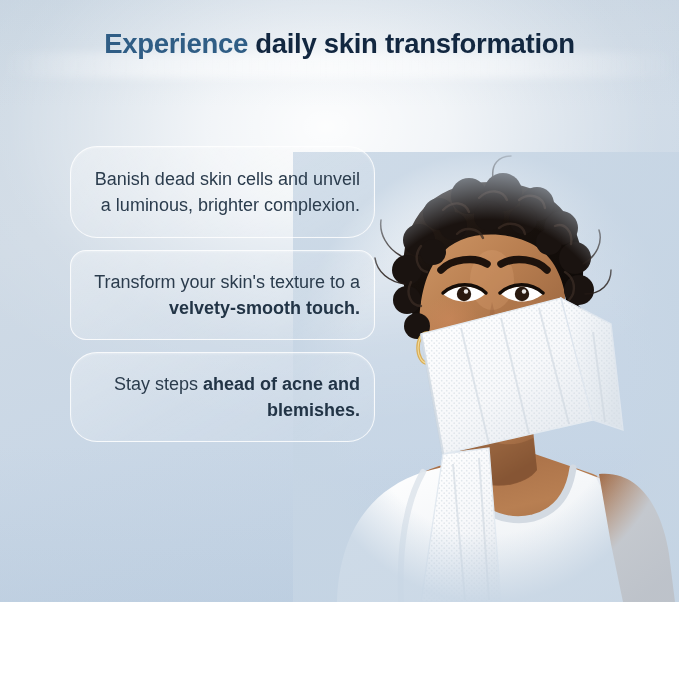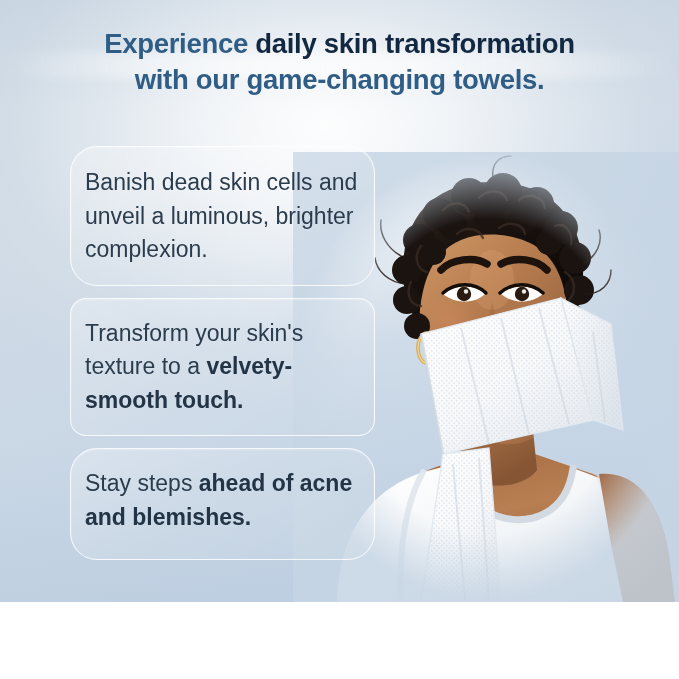--- a/index.html
+++ b/index.html
@@ -74,29 +74,29 @@
   }
   .card {
     border:1.6px solid rgba(255,255,255,0.82);
     border-radius:27px;
     background:linear-gradient(150deg,
       rgba(255,255,255,0.30) 0%,
       rgba(255,255,255,0.14) 45%,
       rgba(255,255,255,0.05) 100%);
     box-shadow:0 1px 2px rgba(255,255,255,0.30) inset;
     color:#2b3c4d;
-    font-size:23px;
+    font-size:18px;
     line-height:1.46;
-    text-align:left;
+    text-align:right;
     padding:18px 16px 17px;
   }
   .card + .card { margin-top:12px; }
   .card.c1 { padding:19px 14px 18px; }
   .card.c2 { padding:18px 14px 18px;border-radius:16px; }
-  .card.c3 { padding:18px 14px 24px; }
+  .card.c3 { padding:18px 14px 17px; }
   .t-reg  { font-weight:500; }
   .t-bold { font-weight:800; color:#223446; }
 
   
   .model {
     position:absolute;
     right:-4px; bottom:0;
     width:390px; height:450px;
     z-index:4;
   }
@@ -302,21 +302,20 @@
         </g>
         <path d="M128 182 L150 302" fill="none" stroke="#c8d2dc" stroke-width="2.6" opacity="0.6"></path>
       </g>
 
       <rect x="0" y="0" width="390" height="450" fill="url(#gFade)"></rect>
     </svg>
   </div>
 
   <div class="headline">
     <span class="hl-line"><span class="hl-soft">Experience </span><span class="hl-strong">daily skin transformation</span></span>
-    <span class="hl-line hl-soft">with our game-changing towels.</span>
   </div>
 
   <div class="cards">
 
     <div class="card c1">
       <span><span class="t-reg">Banish dead skin cells and unveil a luminous, brighter complexion.</span><span class="t-bold"></span></span>
     </div>
 
     <div class="card c2">
       <span><span class="t-reg">Transform your skin's texture to a </span><span class="t-bold">velvety-smooth touch.</span></span>

